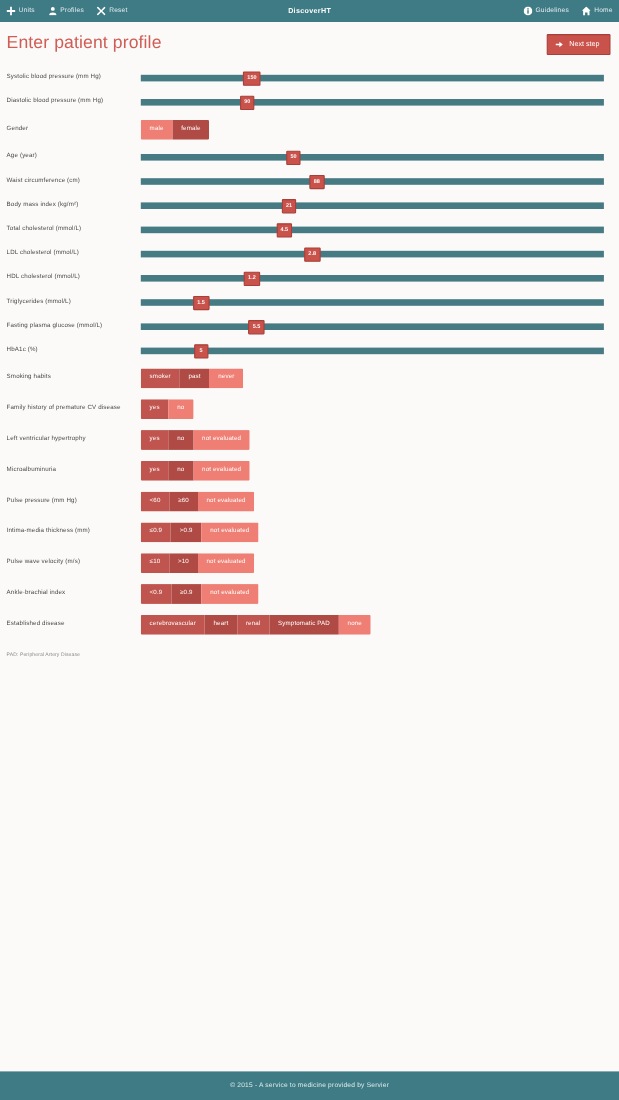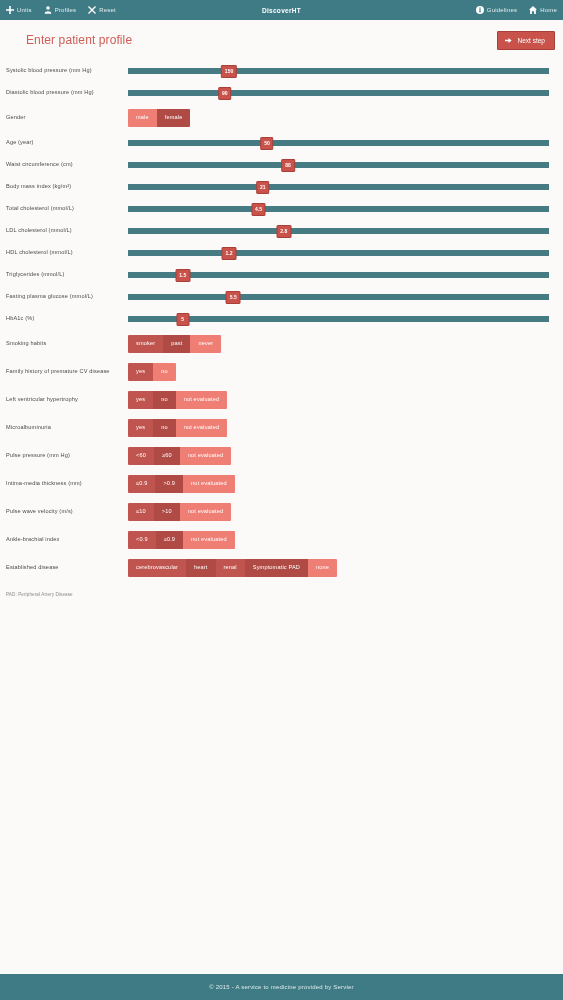--- a/index.html
+++ b/index.html
@@ -59,23 +59,22 @@
   .page-head {
     flex: 0 0 auto;
     height: 40px;
     display: flex;
     align-items: center;
     padding: 0 8px 0 6px;
     background: #fbfaf8;
   }
   .page-title {
     color: #cf5d55;
-    font-size: 12px;
+    font-size: 16px;
     letter-spacing: .1px;
-    margin-left: 20px;
   }
   .next-step {
     margin-left: auto;
     background: #c9524b;
     border: 1px solid #a83f39;
     color: #fff;
     font-size: 6.5px;
     padding: 5px 9px 5px 7px;
     display: flex;
     align-items: center;

